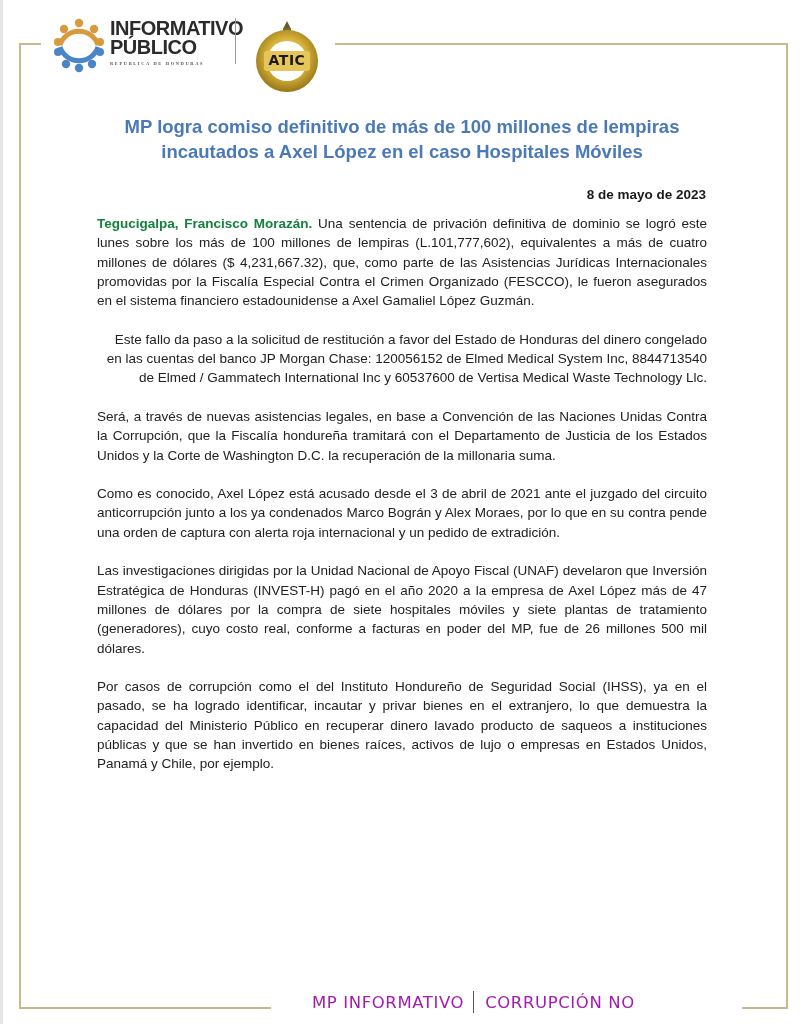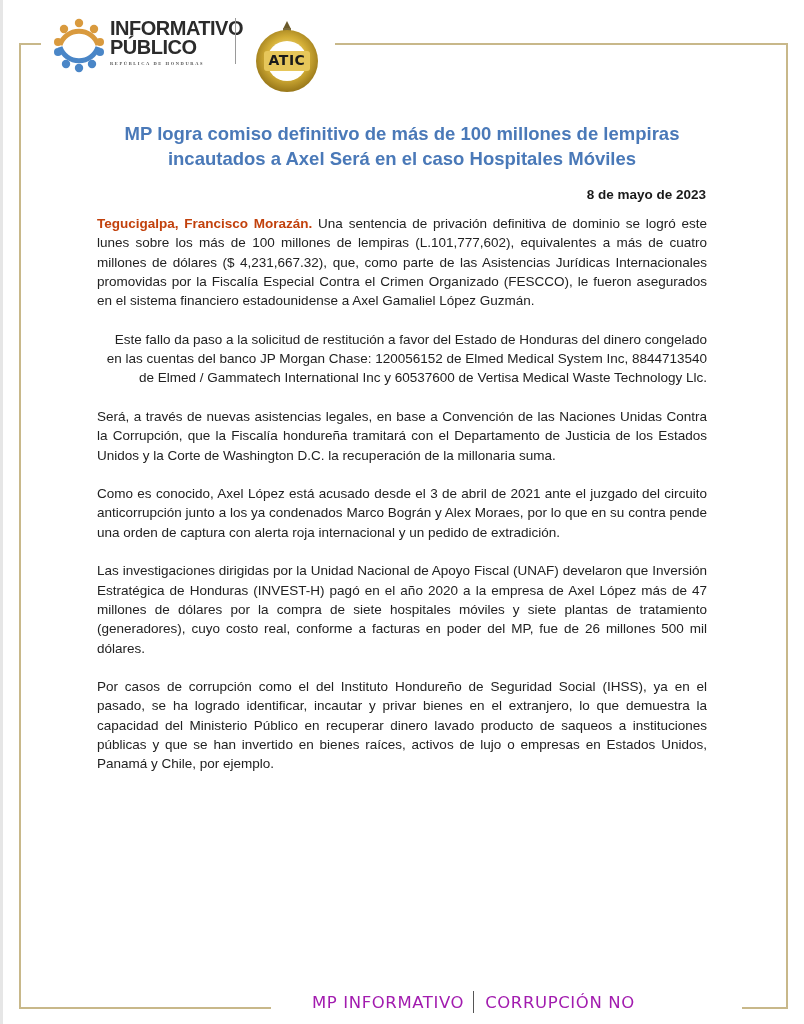--- a/index.html
+++ b/index.html
@@ -35,35 +35,35 @@
   .logo-divider { position: absolute; left: 235px; top: 18px; width: 1px; height: 46px; background: #9a9a9a; }
   .logo-atic { position: absolute; left: 252px; top: 19px; width: 70px; height: 76px; }
   .atic-text {
     position: absolute; left: 0; right: 0; top: 33px; text-align: center;
     font-family: "DejaVu Sans", sans-serif; font-weight: bold; font-size: 14px; color: #1a1a1a;
     letter-spacing: 0.5px;
   }
 
   
   .title {
-    position: absolute; left: 90px; top: 121px; width: 624px; text-align: center;
+    position: absolute; left: 90px; top: 114px; width: 624px; text-align: center;
     color: #4a79b8; font-weight: bold; font-size: 18.5px; line-height: 25px;
   }
   .date {
     position: absolute; right: 98px; top: 187px;
     font-weight: bold; font-size: 13.5px; color: #1a1a1a;
   }
 
   .body {
     position: absolute; left: 97px; top: 214px; width: 610px;
     font-size: 13.5px; line-height: 19.3px; color: #222;
   }
   .body p { margin: 0 0 19.3px 0; text-align: justify; }
   .body p.left { text-align: right; }
-  .body b { font-weight: bold; color: #c2410c; }
+  .body b { font-weight: bold; color: #15803d; }
 
   .footer {
     position: absolute; left: 312px; top: 991px;
     font-family: "DejaVu Sans", sans-serif; font-size: 16.5px; letter-spacing: 0.6px;
     color: #a21caf; white-space: nowrap;
   }
   .footer .sep { display: inline-block; width: 1px; height: 22px; background: #555; vertical-align: -5px; margin: 0 11px 0 9px; }
 </style>
 </head>
 <body>
@@ -118,21 +118,21 @@
     <rect x="31" y="9" width="8" height="6" fill="#7a6a3a"></rect>
     <circle cx="35" cy="42" r="31" fill="url(#gold)"></circle>
     <circle cx="35" cy="42" r="20" fill="#ffffff"></circle>
     <rect x="12" y="32" width="46" height="20" rx="3" fill="#e6c65a"></rect>
   </svg>
   <div class="atic-text">ATIC</div>
 </div>
 
 <div class="title">
   <div>MP logra comiso definitivo de más de 100 millones de lempiras</div>
-  <div>incautados a Axel Será en el caso Hospitales Móviles</div>
+  <div>incautados a Axel López en el caso Hospitales Móviles</div>
 </div>
 
 <div class="date">8 de mayo de 2023</div>
 
 <div class="body">
   <p><b>Tegucigalpa, Francisco Morazán.</b><span> Una sentencia de privación definitiva de dominio se logró este lunes sobre los más de 100 millones de lempiras (L.101,777,602), equivalentes a más de cuatro millones de dólares ($ 4,231,667.32), que, como parte de las Asistencias Jurídicas Internacionales promovidas por la Fiscalía Especial Contra el Crimen Organizado (FESCCO), le fueron asegurados en el sistema financiero estadounidense a Axel Gamaliel López Guzmán.</span></p>
   <p class="left">Este fallo da paso a la solicitud de restitución a favor del Estado de Honduras del dinero congelado en las cuentas del banco JP Morgan Chase: 120056152 de Elmed Medical System Inc, 8844713540 de Elmed / Gammatech International Inc y 60537600 de Vertisa Medical Waste Technology Llc.</p>
   <p>Será, a través de nuevas asistencias legales, en base a Convención de las Naciones Unidas Contra la Corrupción, que la Fiscalía hondureña tramitará con el Departamento de Justicia de los Estados Unidos y la Corte de Washington D.C. la recuperación de la millonaria suma.</p>
   <p>Como es conocido, Axel López está acusado desde el 3 de abril de 2021 ante el juzgado del circuito anticorrupción junto a los ya condenados Marco Bográn y Alex Moraes, por lo que en su contra pende una orden de captura con alerta roja internacional y un pedido de extradición.</p>
   <p>Las investigaciones dirigidas por la Unidad Nacional de Apoyo Fiscal (UNAF) develaron que Inversión Estratégica de Honduras (INVEST-H) pagó en el año 2020 a la empresa de Axel López más de 47 millones de dólares por la compra de siete hospitales móviles y siete plantas de tratamiento (generadores), cuyo costo real, conforme a facturas en poder del MP, fue de 26 millones 500 mil dólares.</p>

